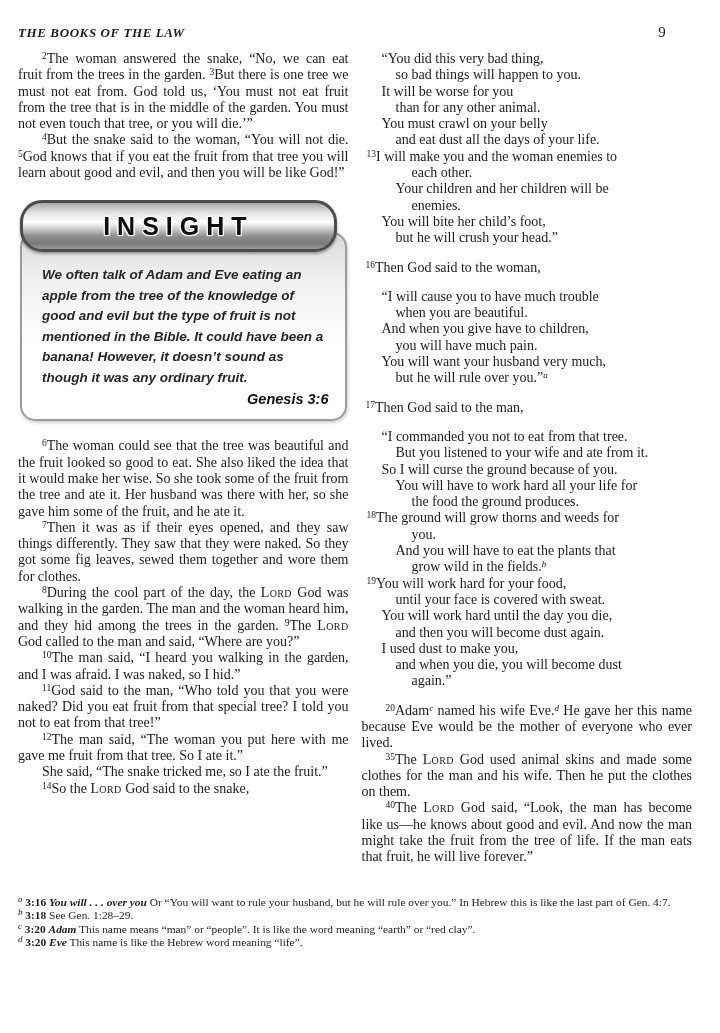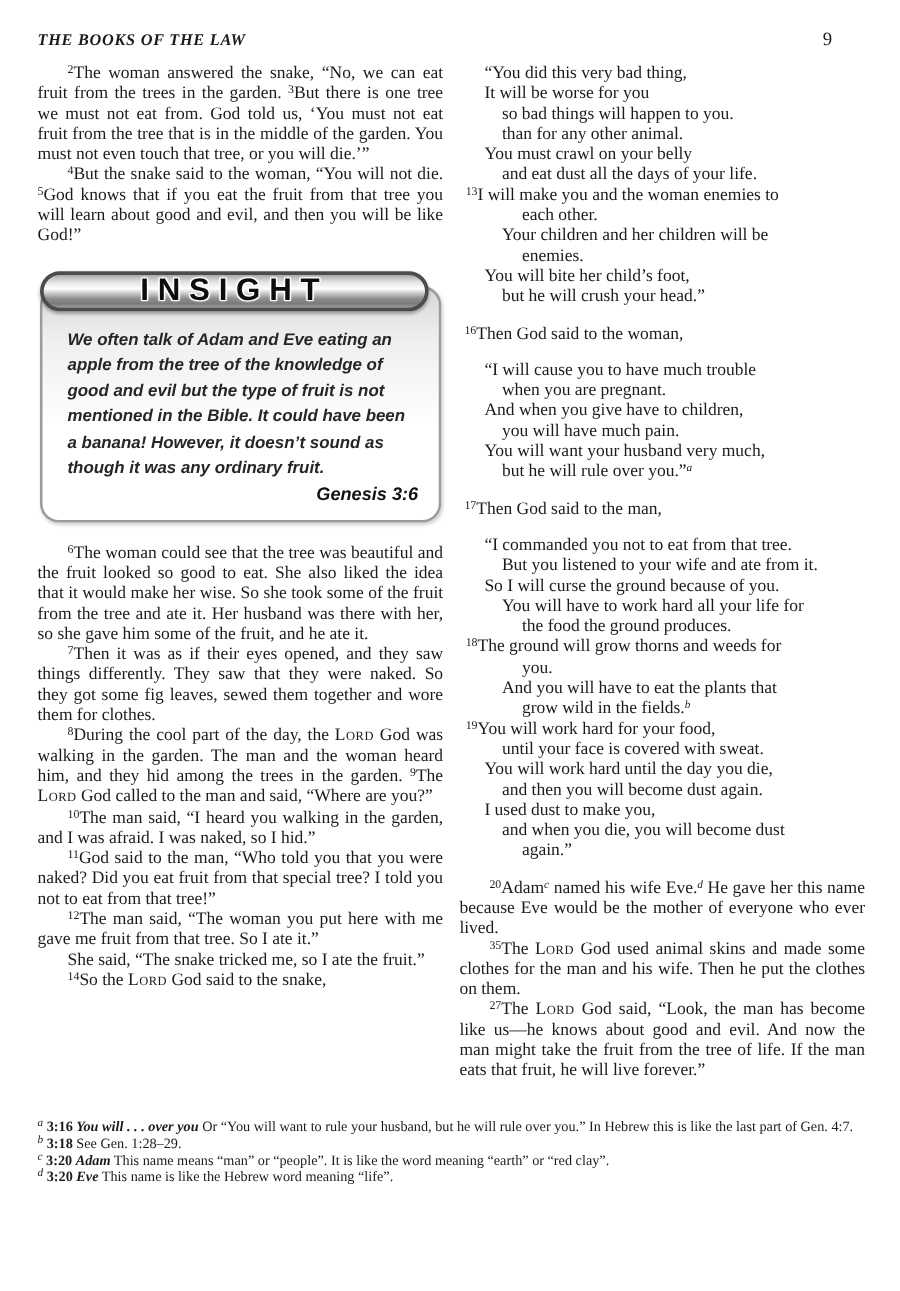--- a/index.html
+++ b/index.html
@@ -1,21 +1,21 @@
 <!DOCTYPE html>
 <html><head>
 <meta charset="utf-8">
 <style>
   html,body{margin:0;padding:0;background:#ffffff;}
   body{
     width:720px;height:1033px;overflow:hidden;
     font-family:"Liberation Serif",serif;color:#1b1b1b;
     -webkit-font-smoothing:antialiased;
   }
-  .page{padding:24px 28px 0 30px;}
+  .page{padding:24px 28px 0 18px;}
 
   
   .runhead{display:flex;align-items:baseline;margin-bottom:10px;}
   .runhead .left{flex:1;font-weight:bold;font-style:italic;font-size:13px;letter-spacing:.6px;}
   .runhead .center{width:60px;text-align:center;font-size:15px;}
   .runhead .right{flex:1;text-align:right;font-size:18px;letter-spacing:3.5px;font-weight:500;}
 
   
   .cols{display:flex;gap:13px;}
   .col{flex:1;min-width:0;}
@@ -32,21 +32,21 @@
   .stanza{margin:0 0 13px 0;}
   .pline{font-size:14px;line-height:16.3px;text-align:left;}
   .lvl0{padding-left:5px;}
   .lvl1{padding-left:20px;}
   .lvl2{padding-left:34px;}
   .lvl3{padding-left:50px;}
 
   
   .insight{margin:19px 2px 17px 2px;position:relative;}
   .insight-pill{
-    position:relative;z-index:2;margin:0 auto 0 0;width:97%;height:32px;
+    position:relative;z-index:2;margin:0 auto 0 0;width:97%;height:52px;
     border-radius:22px;border:3px solid #4c4c4c;box-sizing:border-box;
     background:linear-gradient(180deg,#a9a9a9 0%,#e3e3e3 22%,#ffffff 42%,#cfcfcf 55%,#8f8f8f 72%,#7a7a7a 88%,#9b9b9b 100%);
     display:flex;align-items:center;justify-content:center;
     box-shadow:0 2px 3px rgba(0,0,0,.35);
   }
   .insight-title{
     font-family:"Liberation Sans",sans-serif;font-weight:bold;font-size:25px;
     letter-spacing:7px;color:#0d0d0d;
     text-shadow:0 0 2px #fff,0 0 3px #fff,1px 1px 0 #fff,-1px -1px 0 #fff,1px -1px 0 #fff,-1px 1px 0 #fff;
   }
@@ -109,36 +109,36 @@
           <p class="para indent"><sup class="vnum">12</sup>The man said, “The woman you put here with me gave me fruit from that tree. So I ate it.”</p>
           <p class="para indent">She said, “The snake tricked me, so I ate the fruit.”</p>
           <p class="para indent"><sup class="vnum">14</sup>So the <span class="lord">Lord</span> God said to the snake,</p>
         </div>
     </div>
 
     <div class="col">
       <div>
           <div class="stanza">
             <div class="pline lvl1">“You did this very bad thing,</div>
+            <div class="pline lvl2">so bad things will happen to you.</div>
             <div class="pline lvl1">It will be worse for you</div>
-            <div class="pline lvl2">so bad things will happen to you.</div>
             <div class="pline lvl2">than for any other animal.</div>
             <div class="pline lvl1">You must crawl on your belly</div>
             <div class="pline lvl2">and eat dust all the days of your life.</div>
             <div class="pline lvl0"><sup class="vnum">13</sup>I will make you and the woman enemies to</div>
             <div class="pline lvl3">each other.</div>
             <div class="pline lvl2">Your children and her children will be</div>
             <div class="pline lvl3">enemies.</div>
             <div class="pline lvl1">You will bite her child’s foot,</div>
             <div class="pline lvl2">but he will crush your head.”</div>
           </div>
           <p class="para flush"><sup class="vnum">16</sup>Then God said to the woman,</p>
           <div class="stanza">
             <div class="pline lvl1">“I will cause you to have much trouble</div>
-            <div class="pline lvl2">when you are pregnant.</div>
+            <div class="pline lvl2">when you are beautiful.</div>
             <div class="pline lvl1">And when you give have to children,</div>
             <div class="pline lvl2">you will have much pain.</div>
             <div class="pline lvl1">You will want your husband very much,</div>
             <div class="pline lvl2">but he will rule over you.”<sup class="fnref">a</sup></div>
           </div>
           <p class="para flush"><sup class="vnum">17</sup>Then God said to the man,</p>
           <div class="stanza">
             <div class="pline lvl1">“I commanded you not to eat from that tree.</div>
             <div class="pline lvl2">But you listened to your wife and ate from it.</div>
             <div class="pline lvl1">So I will curse the ground because of you.</div>
@@ -151,21 +151,21 @@
             <div class="pline lvl0"><sup class="vnum">19</sup>You will work hard for your food,</div>
             <div class="pline lvl2">until your face is covered with sweat.</div>
             <div class="pline lvl1">You will work hard until the day you die,</div>
             <div class="pline lvl2">and then you will become dust again.</div>
             <div class="pline lvl1">I used dust to make you,</div>
             <div class="pline lvl2">and when you die, you will become dust</div>
             <div class="pline lvl3">again.”</div>
           </div>
           <p class="para indent"><sup class="vnum">20</sup>Adam<sup class="fnref">c</sup> named his wife Eve.<sup class="fnref">d</sup> He gave her this name because Eve would be the mother of everyone who ever lived.</p>
           <p class="para indent"><sup class="vnum">35</sup>The <span class="lord">Lord</span> God used animal skins and made some clothes for the man and his wife. Then he put the clothes on them.</p>
-          <p class="para indent"><sup class="vnum">27</sup>The <span class="lord">Lord</span> God said, “Look, the man has become like us—he knows about good and evil. And now the man might take the fruit from the tree of life. If the man eats that fruit, he will live forever.”</p>
+          <p class="para indent"><sup class="vnum">40</sup>The <span class="lord">Lord</span> God said, “Look, the man has become like us—he knows about good and evil. And now the man might take the fruit from the tree of life. If the man eats that fruit, he will live forever.”</p>
         </div>
     </div>
 
   </div>
 
   <div class="footnotes">
       <p class="footnote"><sup class="fnref">a</sup><b> 3:16 </b><b class="i">You will . . . over you</b> Or “You will want to rule your husband, but he will rule over you.” In Hebrew this is like the last part of Gen. 4:7.</p>
       <p class="footnote"><sup class="fnref">b</sup><b> 3:18 </b>See Gen. 1:28–29.</p>
       <p class="footnote"><sup class="fnref">c</sup><b> 3:20 </b><b class="i">Adam</b> This name means “man” or “people”. It is like the word meaning “earth” or “red clay”.</p>
       <p class="footnote"><sup class="fnref">d</sup><b> 3:20 </b><b class="i">Eve</b> This name is like the Hebrew word meaning “life”.</p>

